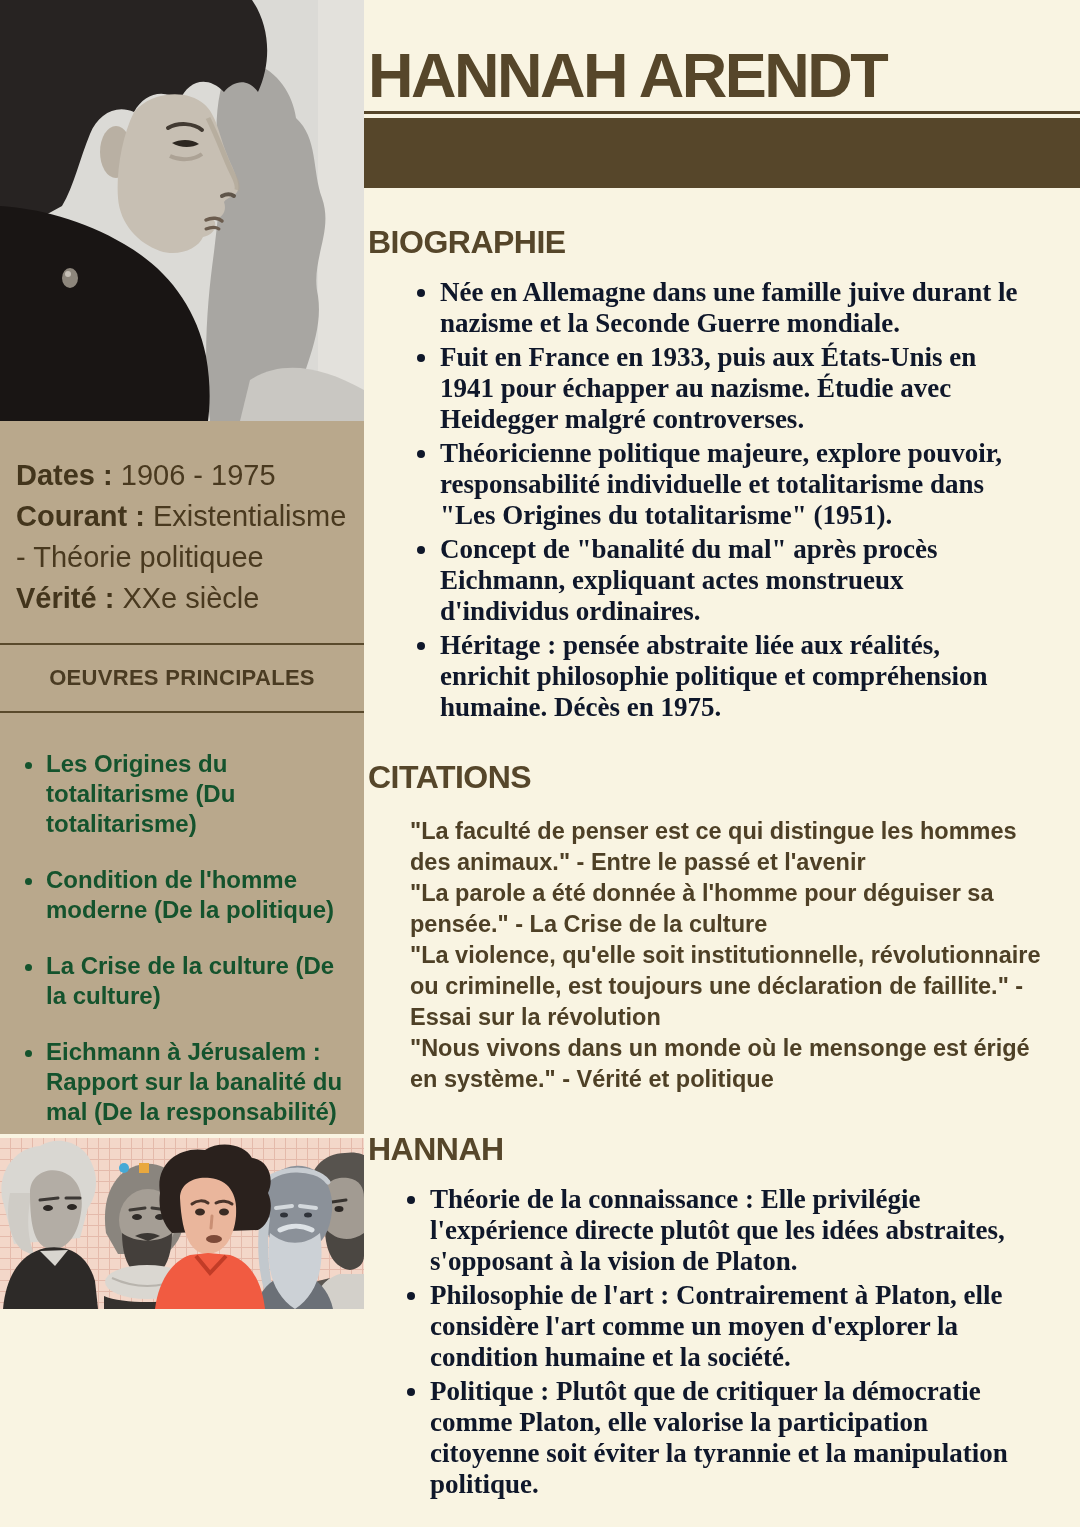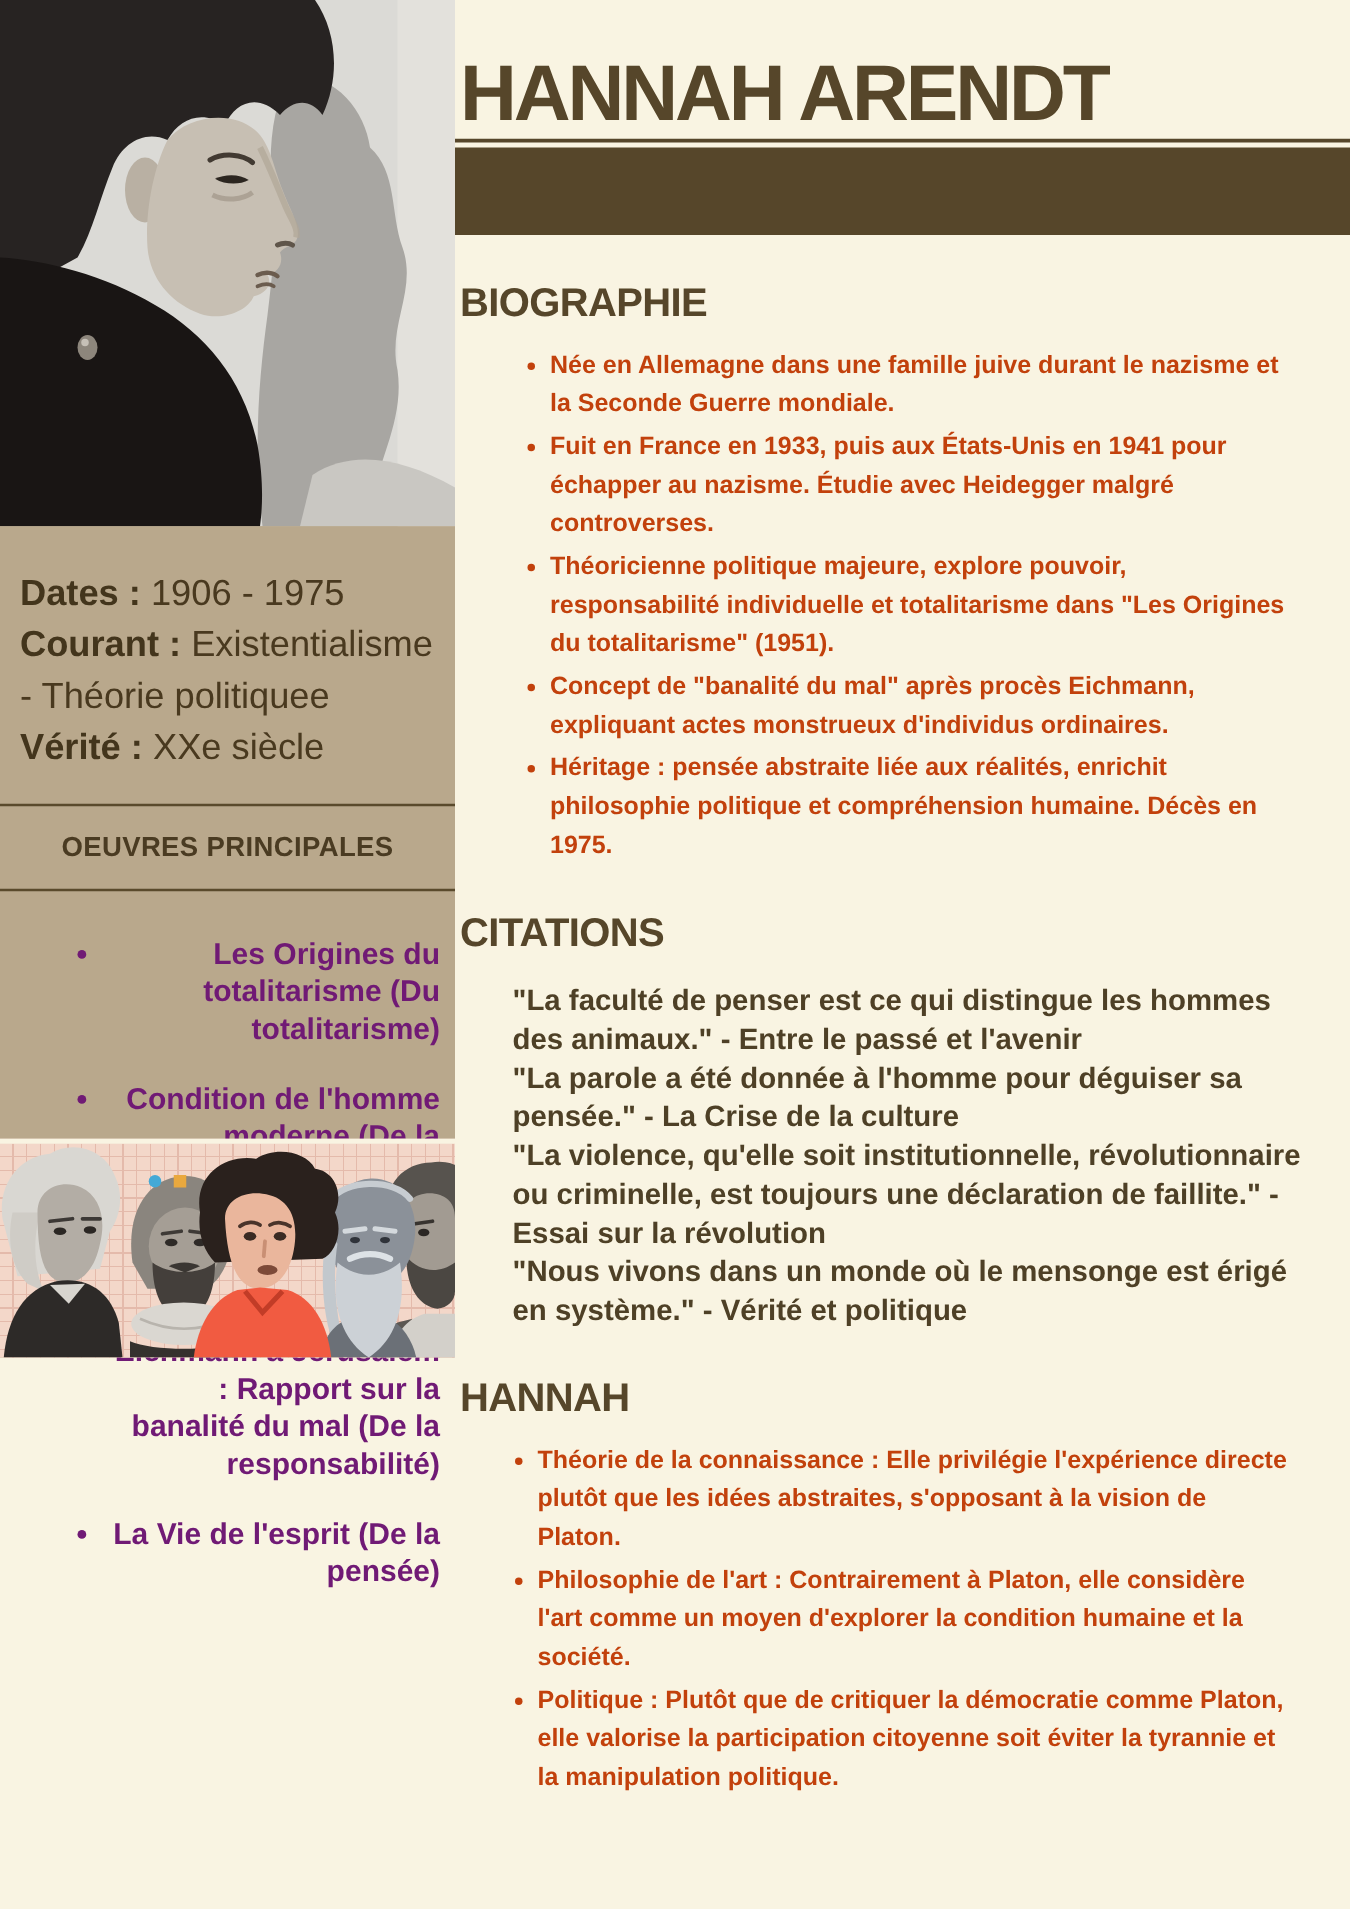--- a/index.html
+++ b/index.html
@@ -6,39 +6,39 @@
   html,body { margin:0; padding:0; }
   body {
     width:1080px; height:1527px;
     background:#f9f4e2;
     font-family:"Liberation Sans", sans-serif;
   }
   .page { position:relative; width:1080px; height:1527px; background:#f9f4e2; overflow:hidden; }
 
   
   .sidebar {
-    position:absolute; left:0; top:0; width:364px; height:1086px;
+    position:absolute; left:0; top:0; width:364px; height:1309px;
     background:#b9a88c;
   }
   .portrait { display:block; width:364px; height:421px; }
   .info {
     padding:34px 12px 0 16px;
     color:#49391f; font-size:29px; line-height:41px;
   }
   .info .lbl { font-weight:700; color:#43351c; }
   .works-header {
     margin-top:24px;
     border-top:2px solid #5a4a2c; border-bottom:2px solid #5a4a2c;
     padding:20px 8px; text-align:center;
     font-size:22px; font-weight:700; letter-spacing:.3px; color:#4a3b22;
   }
   .works-list {
-    margin:36px 0 0; padding:0 12px 0 83px;
-    list-style:disc; color:#701a75;
-    font-weight:700; font-size:24px; line-height:30px;text-align:right;
+    margin:36px 0 0; padding:0 12px 0 46px;
+    list-style:disc; color:#14532d;
+    font-weight:700; font-size:24px; line-height:30px;
   }
   .works-list li { margin-bottom:26px; }
   .collage-wrap {
     position:absolute; left:0; bottom:0; width:364px; height:175px;
     background-color:#f3d7c9;
     background-image:
       repeating-linear-gradient(rgba(0,0,0,0) 0 10px, #e4baab 10px 11px),
       repeating-linear-gradient(90deg, rgba(0,0,0,0) 0 10px, #e4baab 10px 11px);
     border-top:4px solid #f9f4e2;
   }
@@ -52,22 +52,22 @@
     color:#56462a; border-bottom:3px solid #56462a;
     white-space:nowrap;
   }
   .title-bar { height:70px; background:#56462a; margin-top:4px; }
   .section-heading {
     margin:36px 0 0 4px;
     font-size:32px; font-weight:700; letter-spacing:-.5px; color:#56462a;
   }
   .bullets {
     margin:16px 0 0; padding:0 44px 0 76px;
-    list-style:disc; color:#c2410c;
-    font-weight:700; font-size:20px; line-height:31px;
+    list-style:disc; color:#0f172a;
+    font-weight:700; font-size:27px; line-height:31px;font-family:Liberation Serif, serif;
   }
   .bullets li { margin-bottom:3px; }
   .bullets.idees { padding-left:66px; }
   .quotes {
     margin:20px 0 0; padding:0 38px 0 46px;
     color:#4e4026; font-weight:700; font-size:23.5px; line-height:31px;
   }
   .quotes p { margin:0; }
 </style>
 </head>

